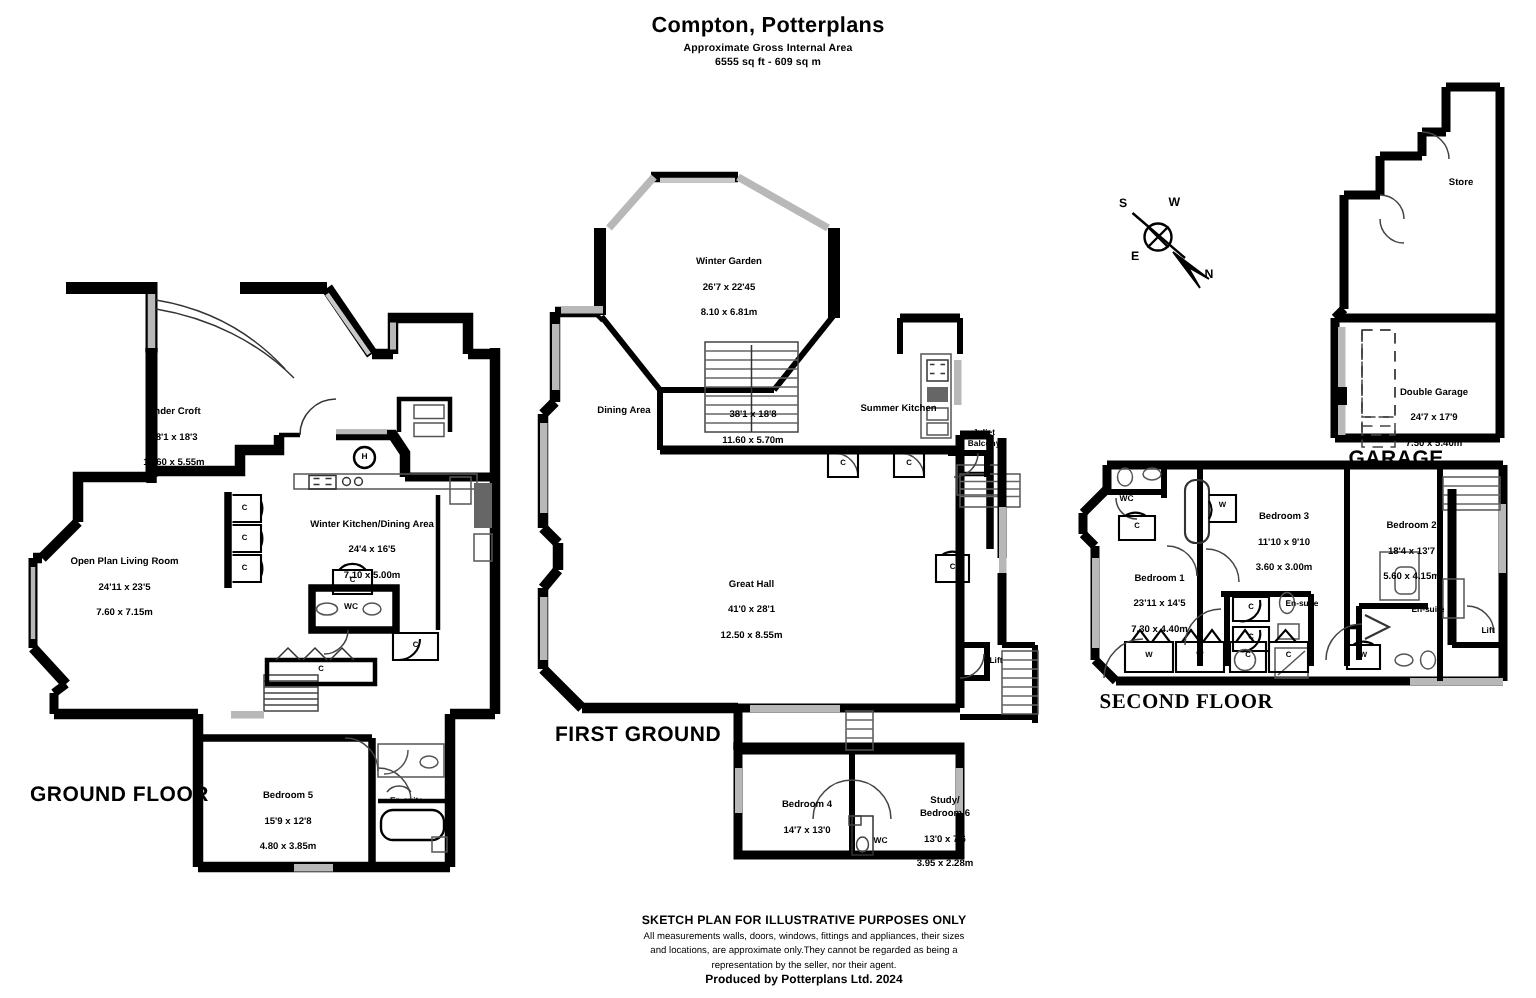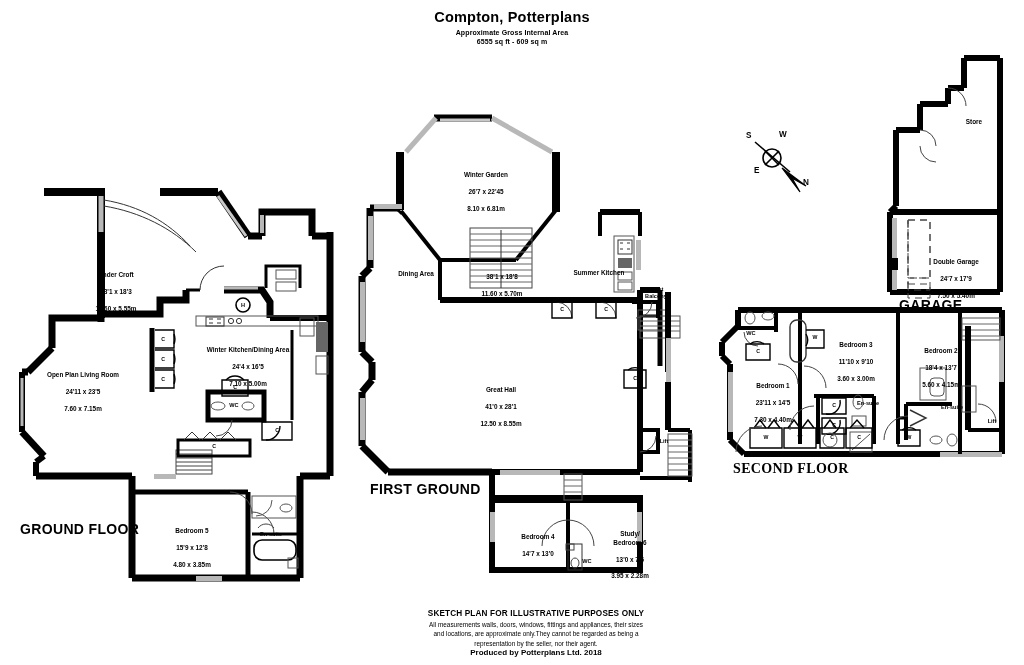--- a/index.html
+++ b/index.html
@@ -543,15 +543,15 @@
   <div class="floorlabel" style="left:370px;top:481px;">FIRST GROUND</div>
   <div class="floorlabel" style="left:733px;top:461px;font-family:Liberation Serif, serif;">SECOND FLOOR</div>
   <div class="floorlabel" style="left:899px;top:297px;">GARAGE</div>
 
   <div class="footer f1">SKETCH PLAN FOR ILLUSTRATIVE PURPOSES ONLY</div>
   <div class="footer f2">
     <div>All measurements walls, doors, windows, fittings and appliances, their sizes</div>
     <div>and locations, are approximate only.They cannot be regarded as being a</div>
     <div>representation by the seller, nor their agent.</div>
   </div>
-  <div class="footer f3">Produced by Potterplans Ltd. 2018</div>
+  <div class="footer f3">Produced by Potterplans Ltd. 2024</div>
 
 </div>
 
 </body></html>

